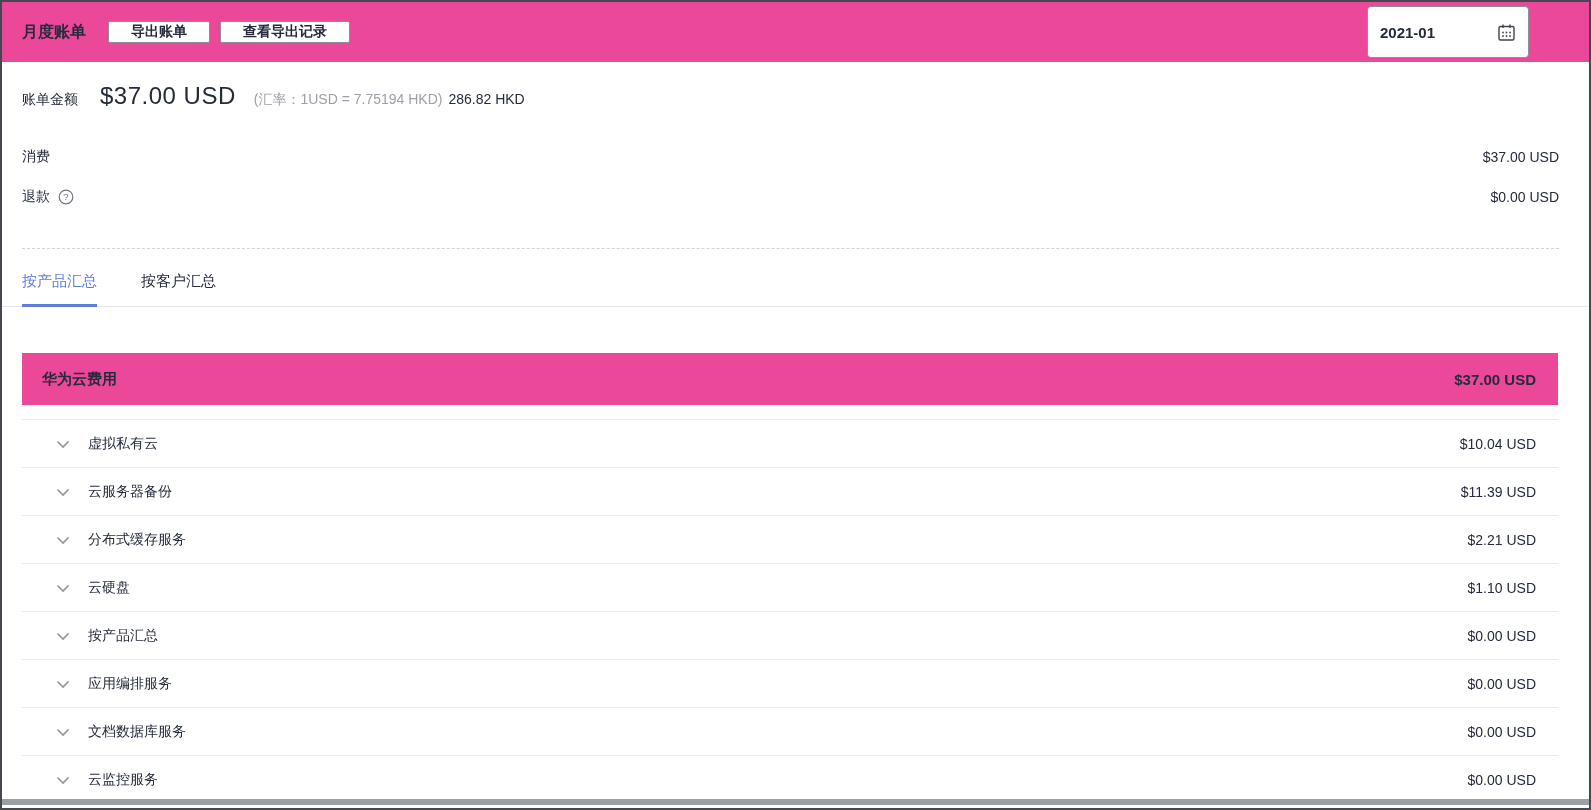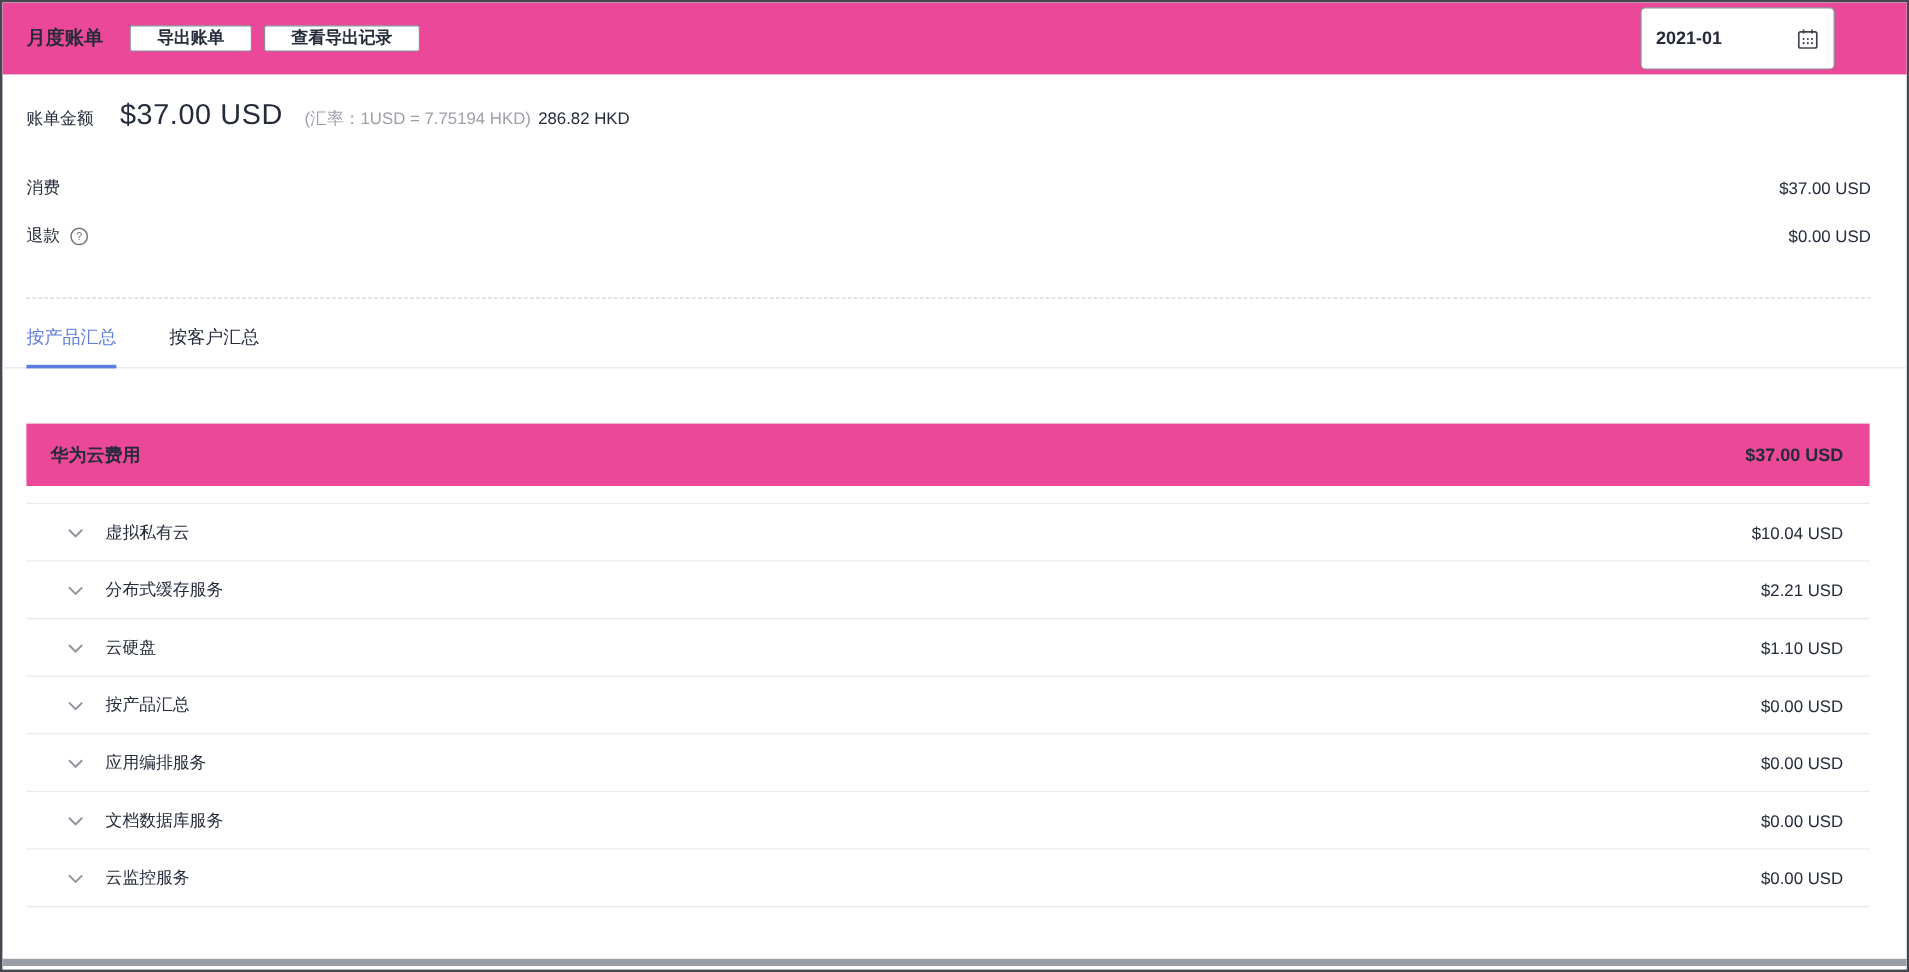--- a/index.html
+++ b/index.html
@@ -163,20 +163,29 @@
   <div class="trow">
     <span class="chev">
       <svg width="18" height="18" viewBox="0 0 18 18" fill="none">
         <path d="M3.5 6.5 L9 12 L14.5 6.5" stroke="#8f939c" stroke-width="1.6" fill="none"></path>
       </svg>
     </span>
     <span class="trow-label">虚拟私有云</span>
     <span class="trow-value">$10.04 USD</span>
   </div>
 
+  <div class="trow">
+    <span class="chev">
+      <svg width="18" height="18" viewBox="0 0 18 18" fill="none">
+        <path d="M3.5 6.5 L9 12 L14.5 6.5" stroke="#8f939c" stroke-width="1.6" fill="none"></path>
+      </svg>
+    </span>
+    <span class="trow-label">云服务器备份</span>
+    <span class="trow-value">$11.39 USD</span>
+  </div>
 
   <div class="trow">
     <span class="chev">
       <svg width="18" height="18" viewBox="0 0 18 18" fill="none">
         <path d="M3.5 6.5 L9 12 L14.5 6.5" stroke="#8f939c" stroke-width="1.6" fill="none"></path>
       </svg>
     </span>
     <span class="trow-label">分布式缓存服务</span>
     <span class="trow-value">$2.21 USD</span>
   </div>

